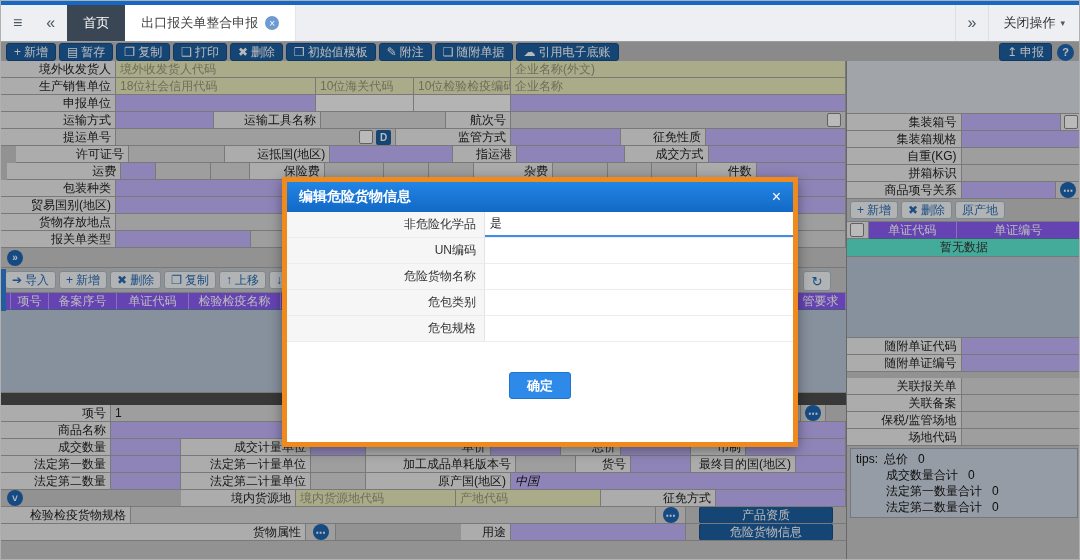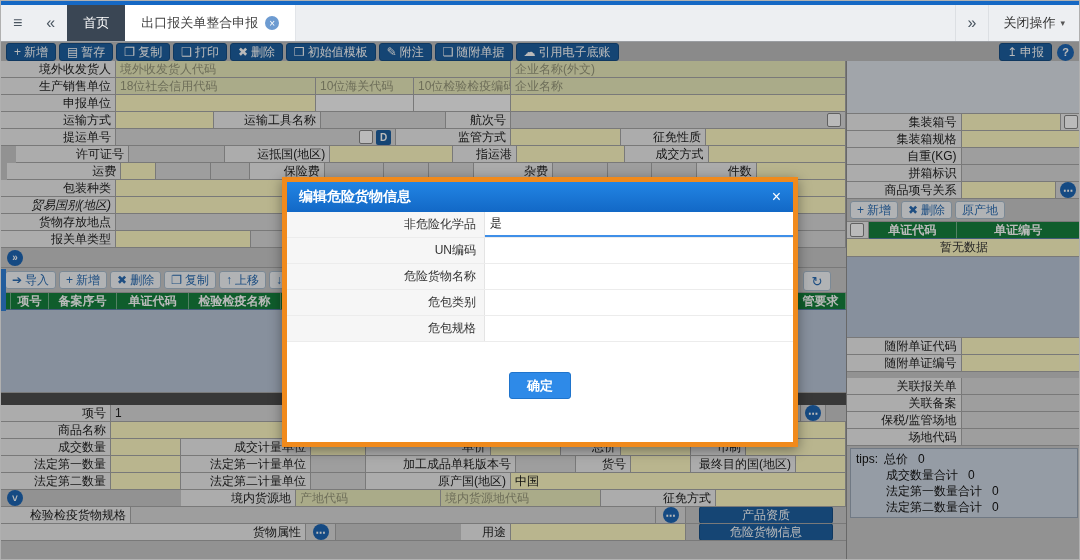--- a/index.html
+++ b/index.html
@@ -27,31 +27,31 @@
   .tb-right2{margin-left:auto;display:flex;align-items:center;gap:5px;}
   .helpcirc{width:17px;height:17px;border-radius:50%;background:#1d66b4;color:#fff;font-size:11px;font-weight:bold;
             display:flex;align-items:center;justify-content:center;cursor:pointer;}
   
   #leftcol{position:absolute;left:0;top:60px;width:845px;height:500px;background:#c9c9c9;}
   #sidebar{position:absolute;left:845px;top:60px;width:235px;height:500px;background:#c9c9c9;border-left:1px solid #8f8f8f;box-sizing:border-box;}
   .frow{display:flex;}
   .c{box-sizing:border-box;height:100%;border-right:1px solid #a6a6a6;border-bottom:1px solid #a6a6a6;
      font-size:12px;display:flex;align-items:center;overflow:hidden;white-space:nowrap;color:#222;}
   .c.l{justify-content:flex-end;padding-right:4px;background:#ececec;}
-  .c.k,.c.kv{background:#fef9c3;}
+  .c.k,.c.kv{background:#c4b5fd;font-style:italic;}
   .c.kv{padding-left:4px;color:#111;}
   .c.p{background:#e9ebbc;color:#97977b;padding-left:4px;}
   .c.g,.c.gv,.c.gcb,.c.gcbd{background:#d9d9d9;}
   .c.gv{padding-left:4px;color:#222;}
   .c.w{background:#f7f7f7;}
   .c.flat{background:transparent;border-right:none;}
   .c.frag{background:transparent;border-right:none;padding-left:4px;}
   .c.cb{background:#ececec;justify-content:center;}
   .c.gcb,.c.gcbd{justify-content:flex-end;padding-right:4px;gap:3px;}
-  .c.hdr,.c.hdrf,.c.sel{background:#15803d;color:#fff;font-weight:bold;justify-content:center;
+  .c.hdr,.c.hdrf,.c.sel{background:#8b5cf6;color:#fff;font-weight:normal;justify-content:center;
         border-right:1px solid rgba(255,255,255,.4);border-bottom:1px solid #5b7da6;}
   .c.dots{background:#d9d9d9;justify-content:center;}
   .c.arr,.c.arrd{background:transparent;justify-content:flex-start;padding-left:6px;border-right:none;}
   .c.btn{background:transparent;justify-content:center;border-right:none;}
   .ckb{width:12px;height:12px;background:#fff;border:1px solid #858585;border-radius:2px;display:inline-block;}
   .dbtn{width:15px;height:15px;background:#1d5f9f;color:#fff;font-size:10px;font-weight:bold;border-radius:2px;
         display:inline-flex;align-items:center;justify-content:center;}
   .circ{width:16px;height:16px;border-radius:50%;background:#1d66b4;color:#fff;font-size:10px;
         display:inline-flex;align-items:center;justify-content:center;font-weight:bold;cursor:pointer;}
   .cellbtn{width:118px;height:16px;justify-content:center;}
@@ -60,21 +60,21 @@
   .lb{background:#f3f6f9;color:#2a6cb2;border:1px solid #a9bccd;border-radius:3px;height:18px;font-size:12px;
       padding:0 6px;display:inline-flex;align-items:center;gap:3px;font-family:inherit;cursor:pointer;white-space:nowrap;}
   .refresh{position:absolute;right:15px;top:3px;width:26px;height:18px;background:#f3f6f9;color:#2a6cb2;
            border:1px solid #a9bccd;border-radius:3px;display:flex;align-items:center;justify-content:center;font-size:13px;cursor:pointer;}
   .goodsbody{height:82px;background:#b9c6d8;border-bottom:1px solid #a6a6a6;}
   .band{height:12px;background:#4e4e4e;}
   .edgestrip{position:absolute;left:0;top:268px;width:5px;height:42px;background:#2f80d8;}
   
   .sb-top{height:52px;background:#dde3e9;border-bottom:1px solid #a6a6a6;}
   .sbbar{height:22px;display:flex;align-items:center;gap:3px;padding:0 3px;border-bottom:1px solid #a6a6a6;}
-  .nodata{height:17px;background:#fef9c3;border-bottom:1px solid #a6a6a6;display:flex;align-items:center;
+  .nodata{height:17px;background:#5eead4;border-bottom:1px solid #a6a6a6;display:flex;align-items:center;
           justify-content:center;font-size:12px;color:#333;}
   .sbempty{height:80px;background:#b9c6d8;border-bottom:1px solid #a6a6a6;}
   .sbgap{height:6px;}
   .tips{margin:2px 3px 0 3px;height:70px;background:#cdd6e2;border:1px solid #9aa6b6;box-sizing:border-box;
         font-size:12px;color:#111;padding:2px 5px;line-height:16px;}
   .tipline span{margin-right:6px;}
   .tipline .tv{margin-left:4px;}
   .indent{padding-left:30px;}
   
   .dim{position:absolute;left:0;top:40px;width:1080px;height:520px;background:rgba(0,0,0,.27);z-index:50;pointer-events:none;}
@@ -229,21 +229,21 @@
           <div class="c g" style="width: 45px;"></div>
           <div class="c g" style="width: 45px;"></div>
           <div class="c l" style="width: 60px;">件数</div>
           <div class="c k" style="width: 90px;"></div>
         </div>
         <div class="frow" style="height: 17px;">
           <div class="c l" style="width: 115px;">包装种类</div>
           <div class="c k" style="width: 730px;"></div>
         </div>
         <div class="frow" style="height: 17px;">
-          <div class="c l" style="width: 115px; font-style: italic;">贸易国别(地区)</div>
+          <div class="c l" style="width: 115px;">贸易国别(地区)</div>
           <div class="c k" style="width: 200px;"></div>
           <div class="c flat" style="width: 430px;"></div>
           <div class="c k" style="width: 100px;"></div>
         </div>
         <div class="frow" style="height: 17px;">
           <div class="c l" style="width: 115px;">货物存放地点</div>
           <div class="c g" style="width: 730px;"></div>
         </div>
         <div class="frow" style="height: 17px;">
           <div class="c l" style="width: 115px;">报关单类型</div>
@@ -352,22 +352,22 @@
           <div class="c g" style="width: 55px;"></div>
           <div class="c l" style="width: 145px;">原产国(地区)</div>
           <div class="c kv" style="width: 335px;">中国</div>
         </div>
         <div class="frow" style="height: 17px;">
           <div class="c arrd" style="width: 30px;">
             <span class="circ">˅</span>
           </div>
           <div class="c flat" style="width: 150px;"></div>
           <div class="c l" style="width: 115px;">境内货源地</div>
+          <div class="c p" style="width: 160px;">境内货源地代码</div>
           <div class="c p" style="width: 145px;">产地代码</div>
-          <div class="c p" style="width: 160px;">境内货源地代码</div>
           <div class="c l" style="width: 115px;">征免方式</div>
           <div class="c k" style="width: 130px;"></div>
         </div>
         <div class="frow" style="height: 17px;">
           <div class="c l" style="width: 130px;">检验检疫货物规格</div>
           <div class="c g" style="width: 525px;"></div>
           <div class="c dots" style="width: 30px;">
             <span class="circ">⋯</span>
           </div>
           <div class="c btn" style="width: 160px;">

